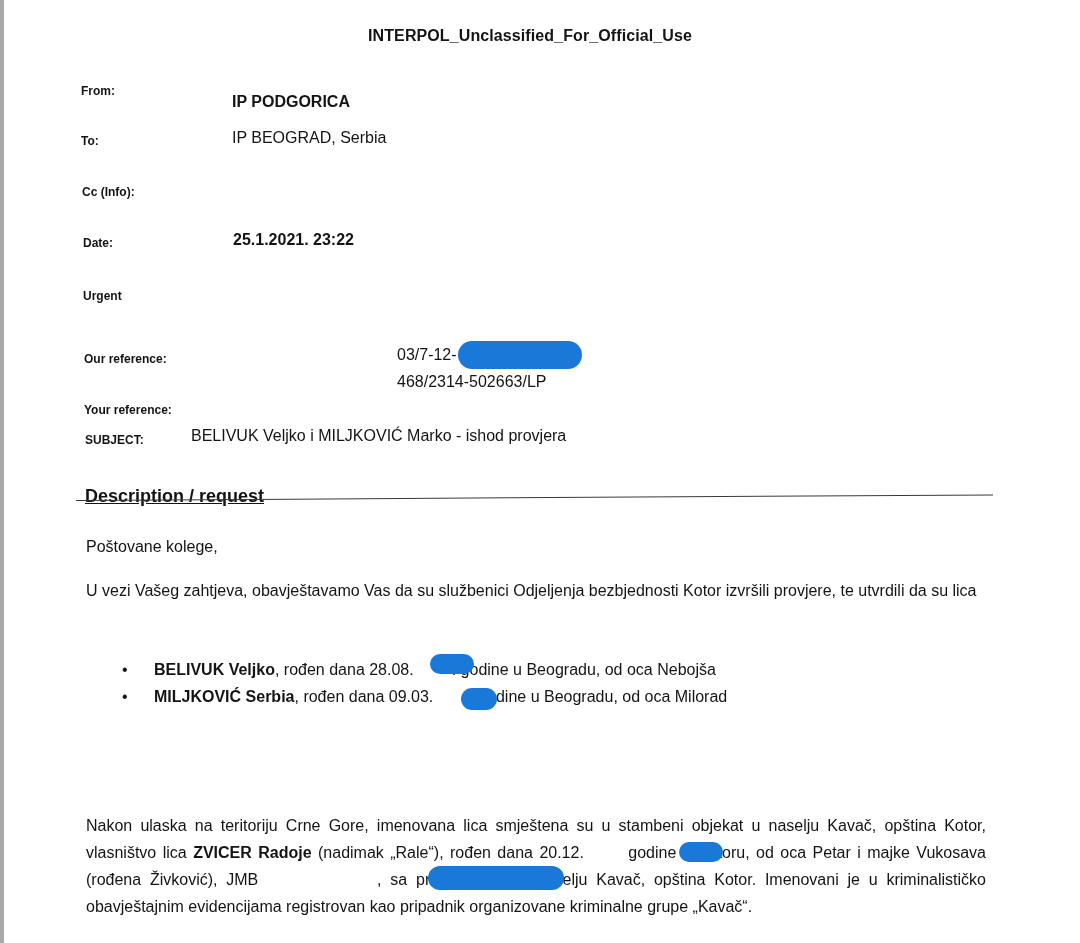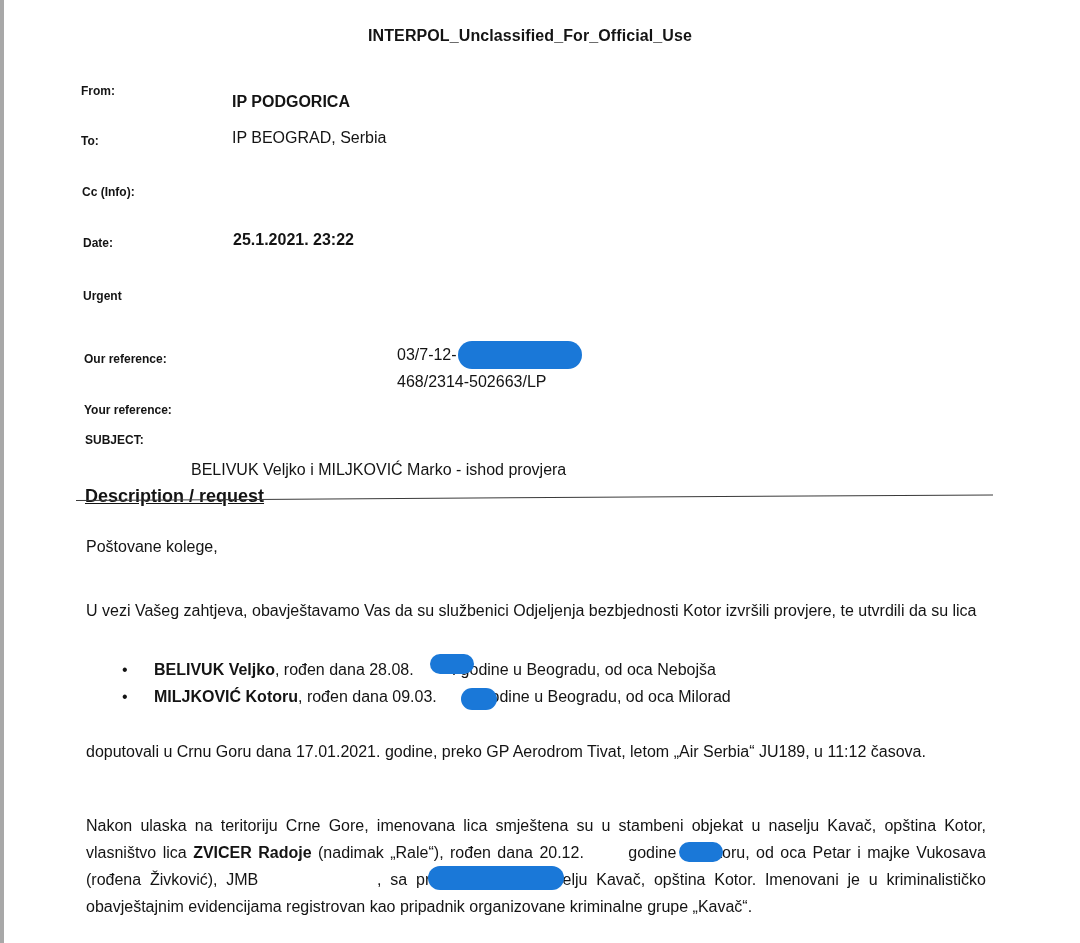--- a/index.html
+++ b/index.html
@@ -63,38 +63,37 @@
   <div class="abs label" style="left:77px; top:289px;">Urgent</div>
 
   <div class="abs label" style="left:78px; top:352px;">Our reference:</div>
   <div class="abs value" style="left:391px; top:346px;">03/7-12-</div>
   <div class="redact" style="left:452px; top:341px; width:124px; height:28px;"></div>
 
   <div class="abs label" style="left:78px; top:378px;margin-top:25px;">Your reference:</div>
   <div class="abs value" style="left:391px; top:373px;">468/2314-502663/LP</div>
 
   <div class="abs label" style="left:79px; top:433px;">SUBJECT:</div>
-  <div class="abs value" style="left:185px; top:427px;margin-top:34px;">BELIVUK Veljko i MILJKOVIĆ Marko - ishod provjera</div>
+  <div class="abs value" style="left:185px; top:427px;">BELIVUK Veljko i MILJKOVIĆ Marko - ishod provjera</div>
 
   <div class="abs section-title" style="left:79px; top:486px;">Description / request</div>
   <div class="divider"></div>
 
   <div class="abs" style="left:80px; top:538px; font-size:16px;">Poštovane kolege,</div>
 
-  <div class="para" style="top:577px;margin-top:20px;">U vezi Vašeg zahtjeva, obavještavamo Vas da su službenici Odjeljenja bezbjednosti Kotor izvršili provjere, te utvrdili da su lica</div>
+  <div class="para" style="top:577px;">U vezi Vašeg zahtjeva, obavještavamo Vas da su službenici Odjeljenja bezbjednosti Kotor izvršili provjere, te utvrdili da su lica</div>
 
   <div class="abs bullet-row" style="left:116px; top:661px;">
     <span class="bullet">•</span><b>BELIVUK Veljko</b><span>, rođen dana 28.08.</span><span style="display:inline-block;width:38px;"></span><span>. godine u Beogradu, od oca Nebojša</span>
   </div>
   <div class="redact" style="left:424px; top:654px; width:44px; height:20px;"></div>
 
   <div class="abs bullet-row" style="left:116px; top:688px;">
-    <span class="bullet">•</span><b>MILJKOVIĆ Kotoru</b><span>, rođen dana 09.03.</span><span style="display:inline-block;width:36px;"></span><span>. godine u Beogradu, od oca Milorad</span>
+    <span class="bullet">•</span><b>MILJKOVIĆ Serbia</b><span>, rođen dana 09.03.</span><span style="display:inline-block;width:36px;"></span><span>. godine u Beogradu, od oca Milorad</span>
   </div>
   <div class="redact" style="left:455px; top:688px; width:36px; height:22px;"></div>
 
-  <div class="para" style="top:738px;">doputovali u Crnu Goru dana 17.01.2021. godine, preko GP Aerodrom Tivat, letom „Air Serbia“ JU189, u 11:12 časova.</div>
 
   <div class="para" style="top:812px;"><span>Nakon ulaska na teritoriju Crne Gore, imenovana lica smještena su u stambeni objekat u naselju Kavač, opština Kotor, vlasništvo lica </span><b>ZVICER Radoje</b><span> (nadimak „Rale“), rođen dana 20.12.</span><span style="display:inline-block;width:38px;"></span><span> godine u Kotoru, od oca Petar i majke Vukosava (rođena Živković), JMB </span><span style="display:inline-block;width:110px;"></span><span>, sa prebivalištem u naselju Kavač, opština Kotor. Imenovani je u kriminalističko obavještajnim evidencijama registrovan kao pripadnik organizovane kriminalne grupe „Kavač“.</span></div>
   <div class="redact" style="left:673px; top:842px; width:44px; height:20px;"></div>
   <div class="redact" style="left:422px; top:866px; width:136px; height:24px;"></div>
 
 </div>
 
 </body></html>

